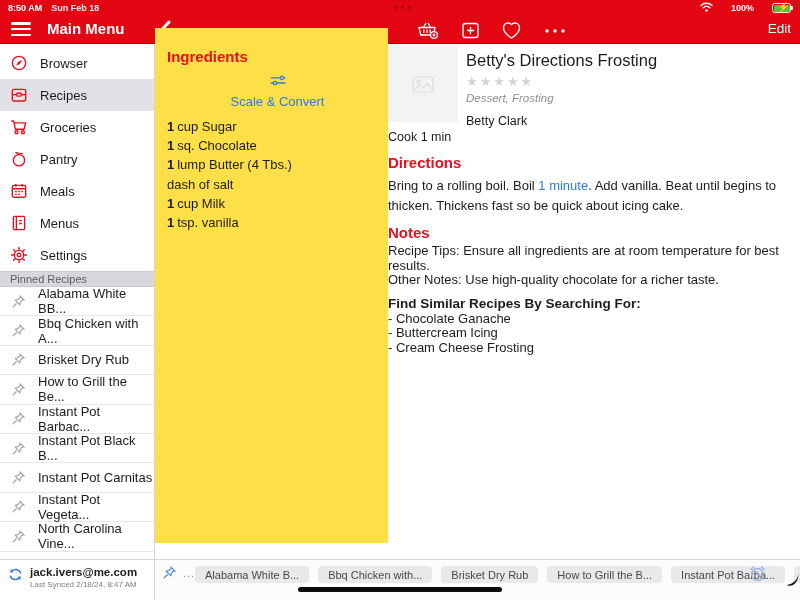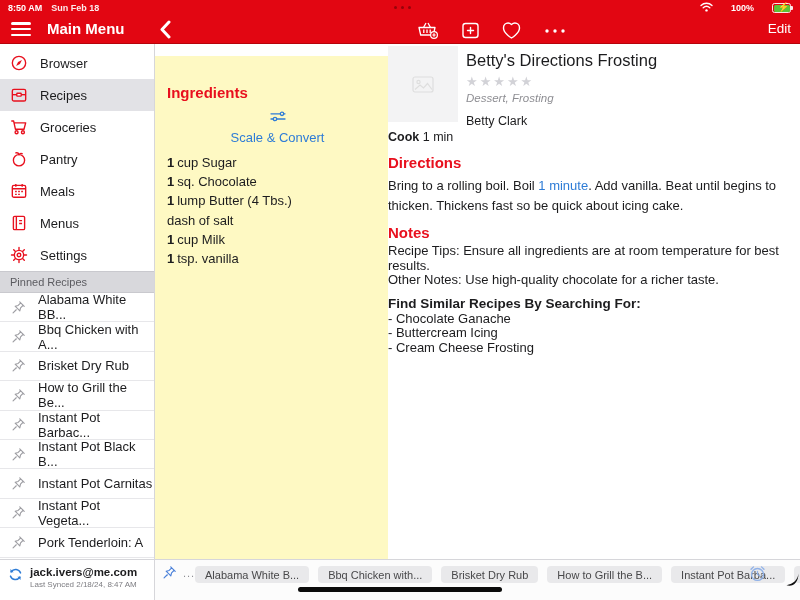--- a/index.html
+++ b/index.html
@@ -34,55 +34,55 @@
   .nav-icons { position:absolute; left:417px; top:4px; display:flex; gap:21px; align-items:center; }
   .edit-btn { position:absolute; right:9px; top:5px; font-size:13.5px; }
 
   
   .sidebar { position:absolute; left:0; top:44px; width:155px; height:515px;
     background:#fff; border-right:1px solid #D6D6DA; padding-top:3px; }
   .side-item { position:relative; height:32px; display:flex; align-items:center;
     padding-left:10px; gap:12px; font-size:13px; color:#1C1C1E; cursor:pointer; }
   .side-item.selected { background:#E2E2E6; }
   .side-item .ic { width:18px; height:18px; flex:0 0 18px; color:#E8101E; }
-  .pinned-header { height:22px; background:#D8D8DC; border-top:1px solid #C9C9CE;
+  .pinned-header { height:16px; background:#D8D8DC; border-top:1px solid #C9C9CE;
     border-bottom:1px solid #C9C9CE; display:flex; align-items:center; padding-left:10px;
     font-size:11px; color:#5B5B60; }
   .pinned-item { height:29.4px; display:flex; align-items:center; padding-left:11px; gap:12px;
     font-size:13px; color:#1C1C1E; border-bottom:1px solid #E7E7EA; cursor:pointer; }
   .pinned-item .ic { width:15px; height:15px; flex:0 0 15px; color:#9E9EA3; }
   .sidebar-footer { position:absolute; left:0; top:559px; width:155px; height:41px;
     background:#fff; border-right:1px solid #D6D6DA; border-top:1px solid #D6D6DA; }
   .sync-ic { position:absolute; left:8px; top:7px; width:15px; height:15px; color:#2E7CD6; }
   .footer-email { position:absolute; left:30px; top:6px; font-size:11.5px; font-weight:bold; color:#1C1C1E; }
   .footer-sync { position:absolute; left:30px; top:20px; font-size:8px; color:#7d7d82; }
 
   
-  .middle-col { position:absolute; left:155px; top:56px; width:233px; height:515px;
-    background:#fef9c3; padding:28px 0 0 12px; }
+  .middle-col { position:absolute; left:155px; top:28px; width:233px; height:515px;
+    background:#fde047; padding:20px 0 0 12px; }
   .ing-heading { font-size:15px; font-weight:bold; color:#E8101E; }
   .scale-row { display:flex; align-items:center; gap:7px; margin-top:9px;
     font-size:13px; color:#2E7CD6; cursor:pointer;flex-direction:column; }
   .scale-row .ic { width:16px; height:13px; }
   .ing-list { margin-top:8px; }
   .ing-row { font-size:13px; color:#1C1C1E; line-height:19.2px; }
   .ing-row .qty { font-weight:bold; margin-right:3px; }
   .ing-row .qty:empty { margin-right:0; }
 
   
   .right-col { position:absolute; left:388px; top:44px; width:407px; height:515px; background:#fff; }
   .photo { position:absolute; left:0; top:2px; width:70px; height:76px; background:#F3F3F4; }
   .photo svg { position:absolute; left:24px; top:30px; }
   .recipe-head { position:absolute; left:78px; top:7px; }
   .recipe-title { font-size:16.5px; font-weight:500; color:#1C1C1E; }
   .stars { margin-top:4px; font-size:13px; letter-spacing:2px; color:#D2D2D7; }
   .categories { margin-top:3px; font-size:11.5px; font-style:italic; color:#8E8E93; }
   .author { margin-top:10px; font-size:12.5px; color:#1C1C1E; }
   .cook-row { position:absolute; left:0; top:86px; font-size:12.5px; color:#1C1C1E; }
-  .cook-row b { font-weight:bold; }
+  .cook-row b { font-weight:normal; }
   .sec-heading { position:absolute; left:0; font-size:15px; font-weight:bold; color:#E8101E; }
   .directions-p { position:absolute; left:0; top:132px; width:405px; font-size:13px;
     line-height:20px; color:#1C1C1E; }
   .blue-link { color:#2E7CD6; cursor:pointer; }
   .note { position:absolute; left:0; width:405px; font-size:13px; color:#1C1C1E; }
   .similar-h { position:absolute; left:0; top:252px; font-size:13.5px; font-weight:bold; color:#1C1C1E; }
   .similar-list { position:absolute; left:0; top:268px; font-size:13px; line-height:14.4px; color:#1C1C1E; }
 
   
   .bottombar { position:absolute; left:155px; top:559px; width:645px; height:41px;
@@ -332,20 +332,29 @@
       <span>Instant Pot Carnitas</span>
     </div>
     <div class="pinned-item">
       <span class="ic"><svg width="15" height="15" viewBox="0 0 16 16">
             <g fill="none" stroke="currentColor" stroke-width="1.2" stroke-linecap="round" stroke-linejoin="round">
               <path d="M9.3 1.9 14.1 6.7M10.4 3 7.6 5.8 4.4 6.6 9.4 11.6 10.2 8.4 13 5.6"></path>
               <path d="M5.6 10.4 2.2 13.8"></path>
             </g>
           </svg></span>
       <span>Instant Pot Vegeta...</span>
+    </div>
+    <div class="pinned-item">
+      <span class="ic"><svg width="15" height="15" viewBox="0 0 16 16">
+            <g fill="none" stroke="currentColor" stroke-width="1.2" stroke-linecap="round" stroke-linejoin="round">
+              <path d="M9.3 1.9 14.1 6.7M10.4 3 7.6 5.8 4.4 6.6 9.4 11.6 10.2 8.4 13 5.6"></path>
+              <path d="M5.6 10.4 2.2 13.8"></path>
+            </g>
+          </svg></span>
+      <span>North Carolina Vine...</span>
     </div>
     <div class="pinned-item">
       <span class="ic"><svg width="15" height="15" viewBox="0 0 16 16">
             <g fill="none" stroke="currentColor" stroke-width="1.2" stroke-linecap="round" stroke-linejoin="round">
               <path d="M9.3 1.9 14.1 6.7M10.4 3 7.6 5.8 4.4 6.6 9.4 11.6 10.2 8.4 13 5.6"></path>
               <path d="M5.6 10.4 2.2 13.8"></path>
             </g>
           </svg></span>
       <span>Pork Tenderloin: A</span>
     </div>

